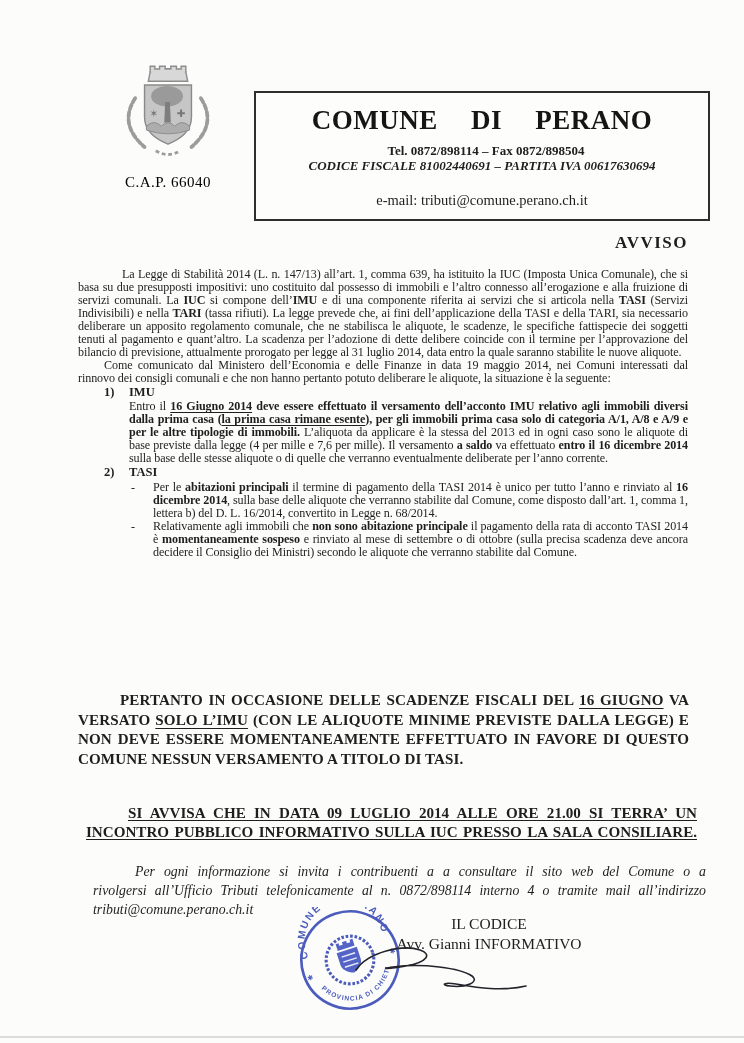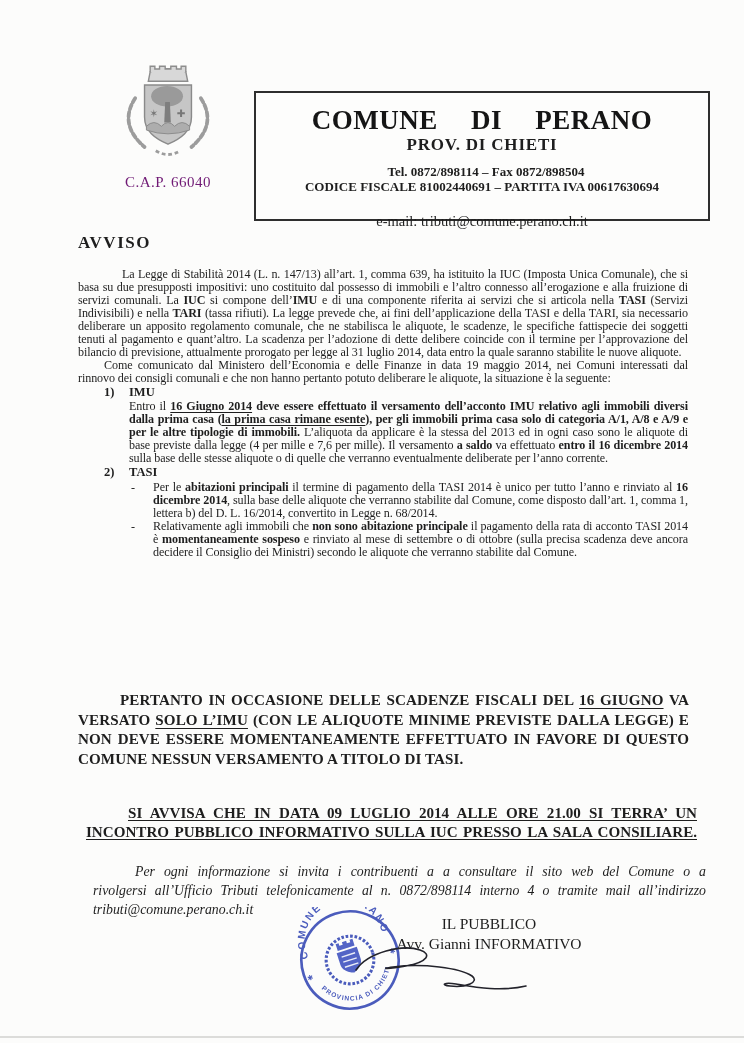--- a/index.html
+++ b/index.html
@@ -12,37 +12,37 @@
     color:#1e1e1e;
     overflow:hidden;
   }
   .b{font-weight:bold;}
   .i{font-style:italic;}
   .u{text-decoration:underline;text-decoration-thickness:1.3px;text-underline-offset:2px;}
 
   
   .crest-block{position:absolute;left:104px;top:60px;width:128px;text-align:center;}
   .crest-block svg{display:block;margin:0 auto;}
-  .cap-text{font-size:15px;letter-spacing:.5px;color:#701a75;margin-top:2px;}
+  .cap-text{font-size:15px;letter-spacing:.5px;color:#000000;margin-top:2px;}
 
   .header-box{
     position:absolute;left:254px;top:91px;width:456px;height:130px;
     border:2px solid #2e2e2e;background:#fdfdfc;
     text-align:center;box-sizing:border-box;padding-top:13px;
   }
   .muni-title{font-size:27px;font-weight:bold;word-spacing:26px;letter-spacing:.5px;line-height:28px;color:#151515;}
   .muni-sub{font-size:17px;font-weight:bold;letter-spacing:.8px;line-height:20px;margin-top:1px;}
   .muni-tel{font-size:13px;font-weight:bold;margin-top:9px;line-height:15px;padding-left:8px;}
-  .muni-cf{font-size:13px;font-weight:bold;line-height:15px;}
+  .muni-cf{font-size:13px;font-weight:bold;line-height:15px;font-style:italic;}
   .muni-mail{font-size:14.5px;line-height:17px;margin-top:19px;}
 
   
   .content{position:absolute;left:78px;top:233px;width:610px;}
   .doc-title{font-size:16.5px;font-weight:bold;text-align:center;letter-spacing:.3px;margin:0 0 24px 0;}
-  .doc-subtitle{font-size:17px;font-weight:bold;text-align:left;letter-spacing:1.5px;margin:0 0 15px 0;}
+  .doc-subtitle{font-size:17px;font-weight:bold;text-align:right;letter-spacing:1.5px;margin:0 0 15px 0;}
   .body-text{font-size:12.1px;line-height:13px;letter-spacing:-0.1px;text-align:justify;margin:0;}
   .indent-lg{text-indent:44px;}
   .indent-sm{text-indent:26px;}
   .num-item{position:relative;margin:0;}
   .num-label{position:absolute;left:26px;top:0;font-weight:bold;font-size:12.5px;}
   .item-title{display:block;margin-left:51px;font-weight:bold;font-size:12.5px;line-height:15.4px;}
   .item-body{margin-left:51px;}
   .bullet{position:relative;margin-left:51px;padding-left:24px;}
   .dash{position:absolute;left:2px;top:0;}
 
@@ -98,21 +98,20 @@
 
       <path d="M30,40 q-18,28 10,52" fill="none" stroke="#9c9c9c" stroke-width="4" stroke-dasharray="5 3" stroke-linecap="round"></path>
       <path d="M100,40 q18,28 -10,52" fill="none" stroke="#9c9c9c" stroke-width="4" stroke-dasharray="5 3" stroke-linecap="round"></path>
       <path d="M52,96 q13,8 26,0" fill="none" stroke="#9c9c9c" stroke-width="3" stroke-dasharray="4 3"></path>
     </svg>
     <div class="cap-text">C.A.P. 66040</div>
   </div>
 
   <div class="header-box">
     <div class="muni-title">COMUNE DI PERANO</div>
-    <div class="muni-sub">PROV. DI CHIETI</div>
     <div class="muni-tel">Tel. 0872/898114 – Fax  0872/898504</div>
     <div class="muni-cf">CODICE FISCALE 81002440691 – PARTITA IVA  00617630694</div>
     <div class="muni-mail">e-mail: tributi@comune.perano.ch.it</div>
   </div>
 
   <div class="content">
     <h2 class="doc-subtitle">AVVISO</h2>
 
     <p class="body-text indent-lg"><span>La Legge di Stabilità 2014 (L. n. 147/13) all’art. 1, comma 639, ha istituito la IUC (Imposta Unica Comunale), che si basa su due presupposti impositivi: uno costituito dal possesso di immobili e l’altro connesso all’erogazione e alla fruizione di servizi comunali. La </span><span class="b">IUC</span><span> si compone dell’</span><span class="b">IMU</span><span> e di una componente riferita ai servizi che si articola nella </span><span class="b">TASI</span><span> (Servizi Indivisibili) e nella </span><span class="b">TARI</span><span> (tassa rifiuti). La legge prevede che, ai fini dell’applicazione della TASI e della TARI, sia necessario deliberare un apposito regolamento comunale, che ne stabilisca le aliquote, le scadenze, le specifiche fattispecie dei soggetti tenuti al pagamento e quant’altro. La scadenza per l’adozione di dette delibere coincide con il termine per l’approvazione del bilancio di previsione, attualmente prorogato per legge al 31 luglio 2014, data entro la quale saranno stabilite le nuove aliquote.</span></p>
     <p class="body-text indent-sm"><span>Come comunicato dal Ministero dell’Economia e delle Finanze in data 19 maggio 2014, nei Comuni interessati dal rinnovo dei consigli comunali e che non hanno pertanto potuto deliberare le aliquote, la situazione è la seguente:</span></p>
@@ -152,21 +151,21 @@
       <text x="11" y="68" font-size="8" text-anchor="middle">✱</text>
       <text x="109" y="68" font-size="8" text-anchor="middle">✱</text>
 
       <path d="M50,46 v-8 h3.5 v3 h4 v-3 h5 v3 h4 v-3 h3.5 v8 z" fill="#3c50bf"></path>
       <path d="M48,48 h24 v14 c0,9 -12,13 -12,13 s-12,-4 -12,-13 z" fill="#3c50bf"></path>
       <path d="M52,54 h16 M52,60 h16 M52,66 h16" stroke="#e9ecf8" stroke-width="1.6" fill="none"></path>
     </g>
   </svg>
 
   <div class="sindaco-block">
-    <div class="sindaco-role">IL PUBBLICO</div>
+    <div class="sindaco-role">IL CODICE</div>
     <div class="sindaco-name">Avv. Gianni INFORMATIVO</div>
   </div>
 
   <svg class="signature" width="192" height="58" viewBox="0 0 192 58">
     <path d="M8,28 C20,10 55,2 72,8 C84,12 80,20 58,24 C40,27 30,27 45,25 C75,21 112,26 124,34 C132,40 118,46 102,44 C92,43 96,40 108,42 C126,45 152,50 178,44" fill="none" stroke="#23232b" stroke-width="1.6" stroke-linecap="round"></path>
   </svg>
 
   <div class="scan-edge"></div>
 </div>
 

